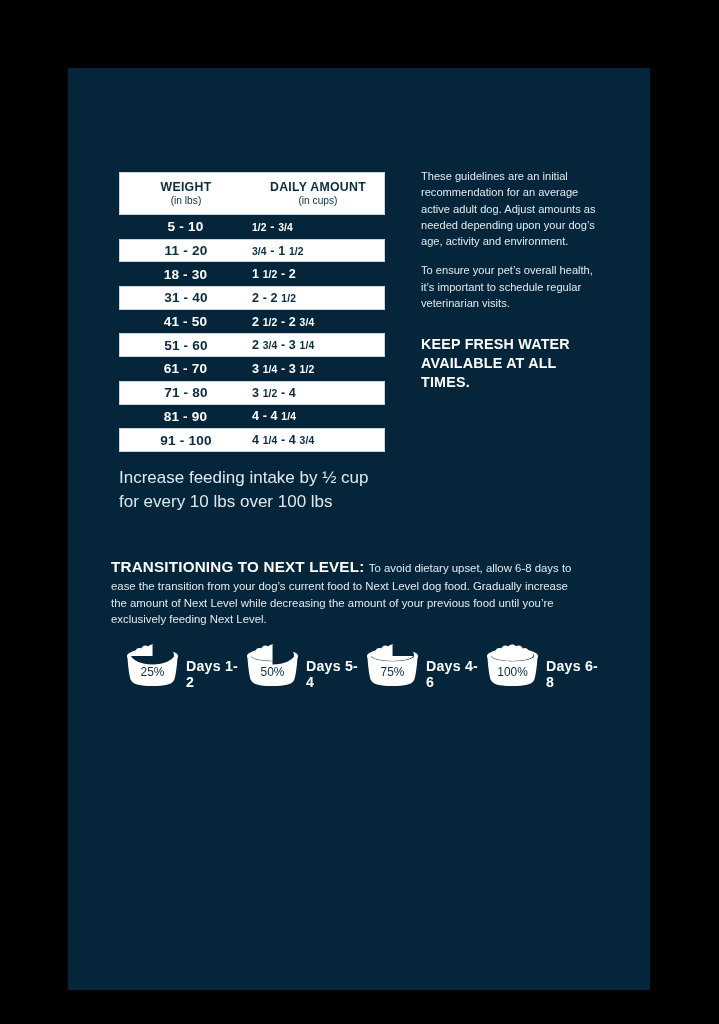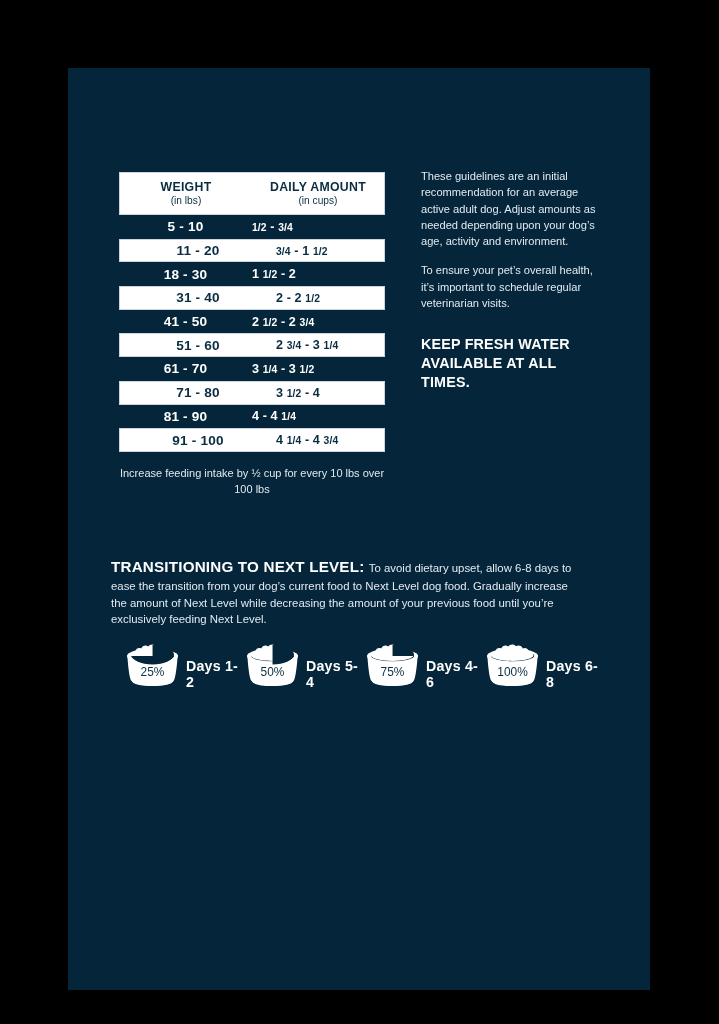--- a/index.html
+++ b/index.html
@@ -97,34 +97,33 @@
     font-weight: bold;
     letter-spacing: 0.2px;
   }
   .td-a {
     flex: 0 0 50%;
     text-align: left;
     font-size: 12.6px;
     font-weight: bold;
     letter-spacing: 0.1px;
   }
-  .trow.light .td-w, .trow.light .td-a { color: #0a2d42; padding-left: 12px; }
+  .trow.light .td-w, .trow.light .td-a { color: #0a2d42; }
   .trow.dark  .td-w, .trow.dark  .td-a { color: #ffffff; }
   
   .fr { font-size: 0.82em; }
 
   
   .note {
     position: absolute;
     left: 51px;
     top: 398px;
     width: 266px;
-    text-align: center;
     color: #dfe8ee;
-    font-size: 11px;
+    font-size: 17px;
     line-height: 1.42;
   }
 
   
   .rightcol {
     position: absolute;
     left: 353px;
     top: 100px;
     width: 180px;
   }

